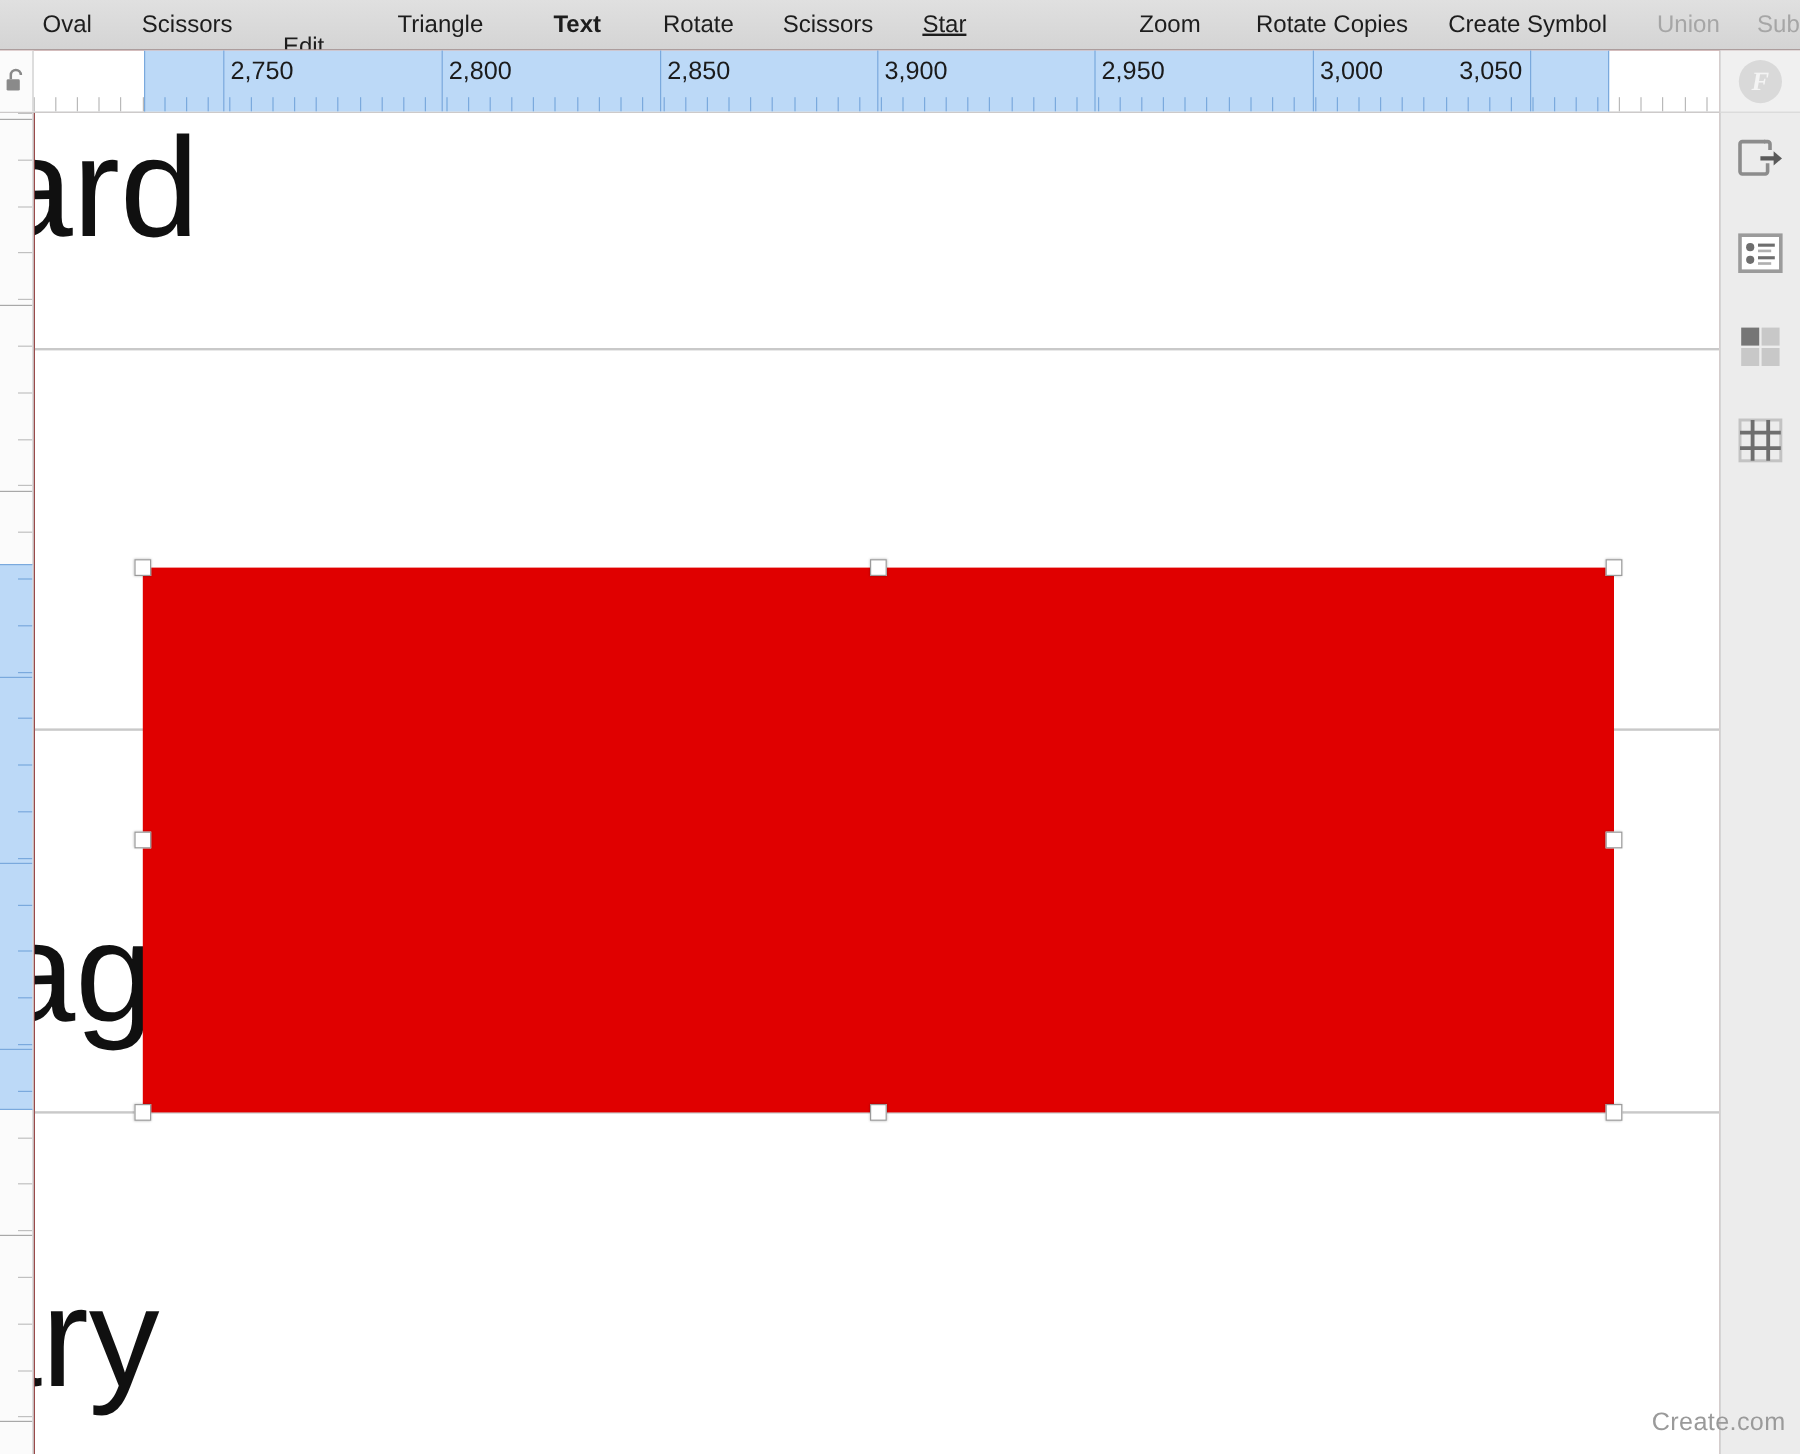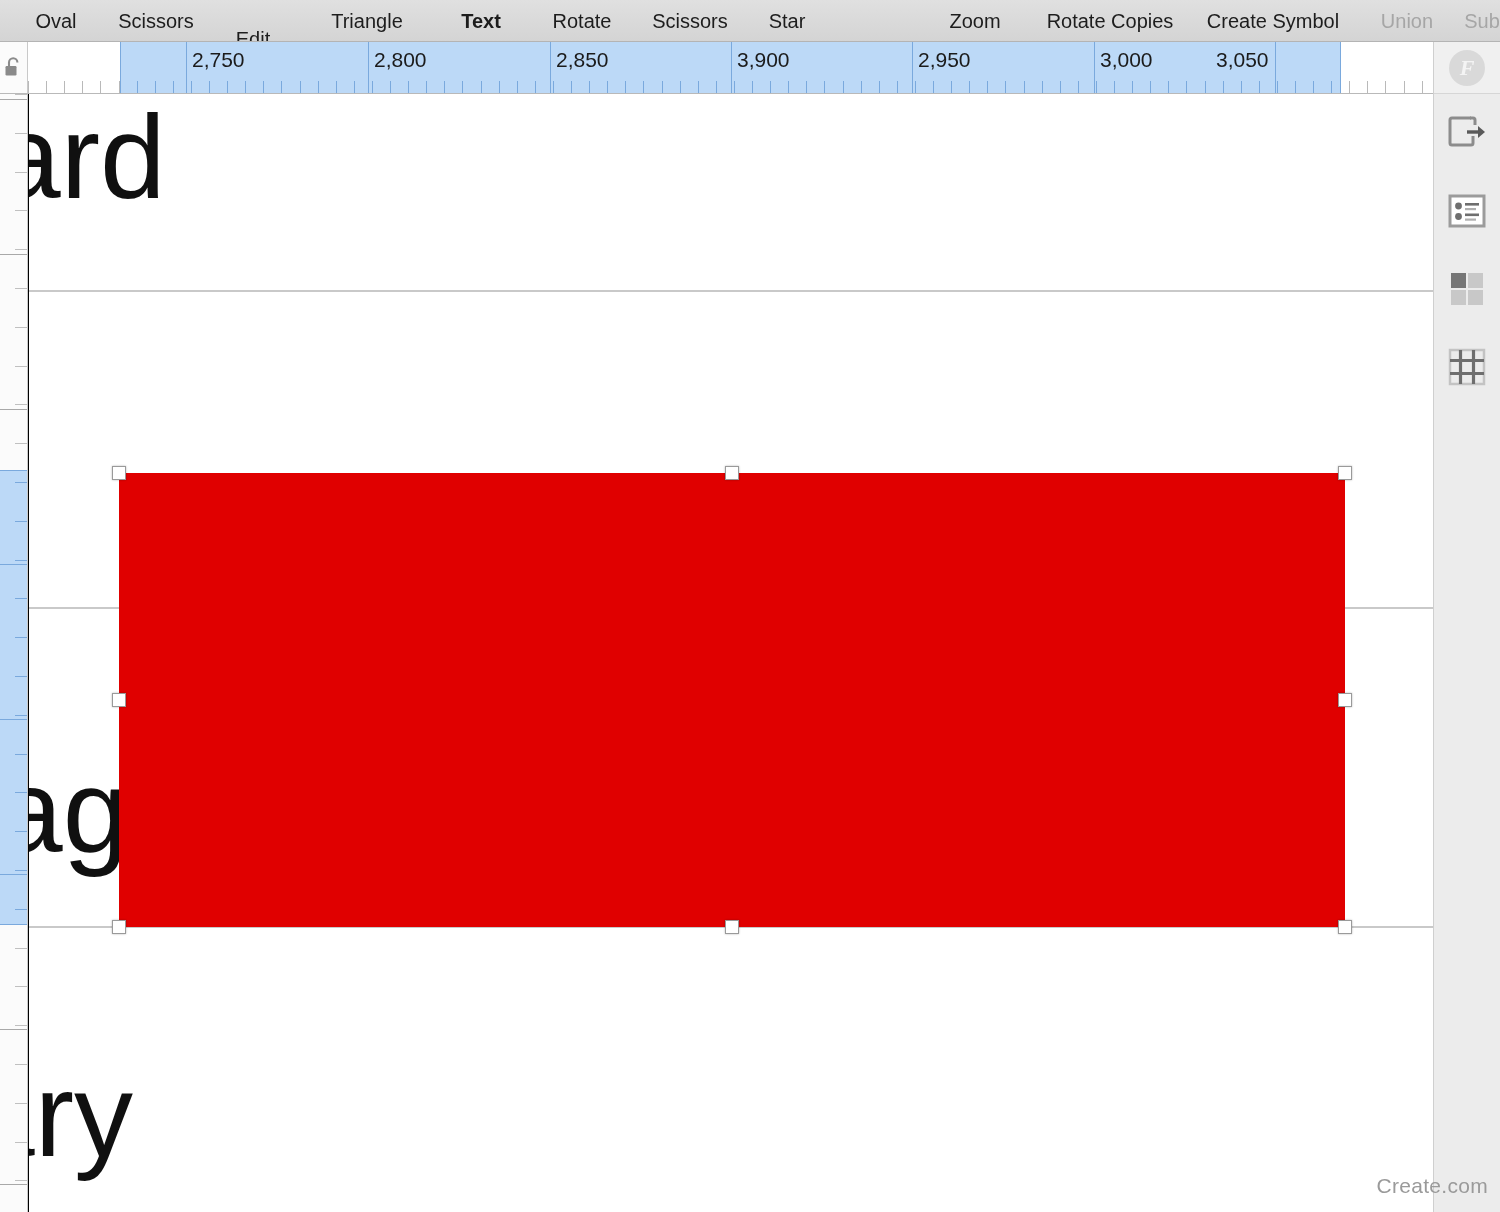--- a/index.html
+++ b/index.html
@@ -8,21 +8,21 @@
     overflow: hidden;
     background: #ffffff;
     font-family: "Liberation Sans", sans-serif;
     -webkit-font-smoothing: antialiased;
   }
 
   #app {
     position: relative;
     width: 1500px;
     height: 1212px;
-    background: #000000;
+    background: #7f1d1d;
   }
 
   
   #toolbar {
     position: absolute;
     left: 0; top: 0;
     width: 1500px; height: 42px;
     background: linear-gradient(180deg,#e0e0e0 0%, #d4d4d4 100%);
     border-bottom: 1px solid #b4b4b4;
     display: flex;
@@ -194,21 +194,21 @@
 <div id="app">
 
   <div id="toolbar">
       <div class="tool-item" style="position: absolute; left: 18px; width: 76px; text-align: center;">Oval</div>
       <div class="tool-item" style="position: absolute; left: 100px; width: 112px; text-align: center;">Scissors</div>
       <div class="tool-item" style="position: absolute; left: 222px; width: 62px; text-align: center; margin-top: 36px;">Edit</div>
       <div class="tool-item" style="position: absolute; left: 306px; width: 122px; text-align: center;">Triangle</div>
       <div class="tool-item" style="position: absolute; left: 448px; width: 66px; text-align: center; font-weight: bold;">Text</div>
       <div class="tool-item" style="position: absolute; left: 538px; width: 88px; text-align: center;">Rotate</div>
       <div class="tool-item" style="position: absolute; left: 636px; width: 108px; text-align: center;">Scissors</div>
-      <div class="tool-item" style="position: absolute; left: 756px; width: 62px; text-align: center;">Star</div>
+      <div class="tool-item" style="position: absolute; left: 756px; width: 62px; text-align: center; text-decoration: underline;">Star</div>
       <div class="tool-item" style="position: absolute; left: 936px; width: 78px; text-align: center;">Zoom</div>
       <div class="tool-item" style="position: absolute; left: 1030px; width: 160px; text-align: center;">Rotate Copies</div>
       <div class="tool-item" style="position: absolute; left: 1192px; width: 162px; text-align: center;">Create Symbol</div>
       <div class="tool-item disabled" style="position: absolute; left: 1372px; width: 70px; text-align: center;">Union</div>
       <div class="tool-item disabled" style="position: absolute; left: 1460px; width: 44px; text-align: center;">Sub</div>
     </div>
 
   <div id="hruler">
     <div id="hruler-highlight" style="left: 120px; width: 1221px;"></div>
     <div id="hruler-corner">

